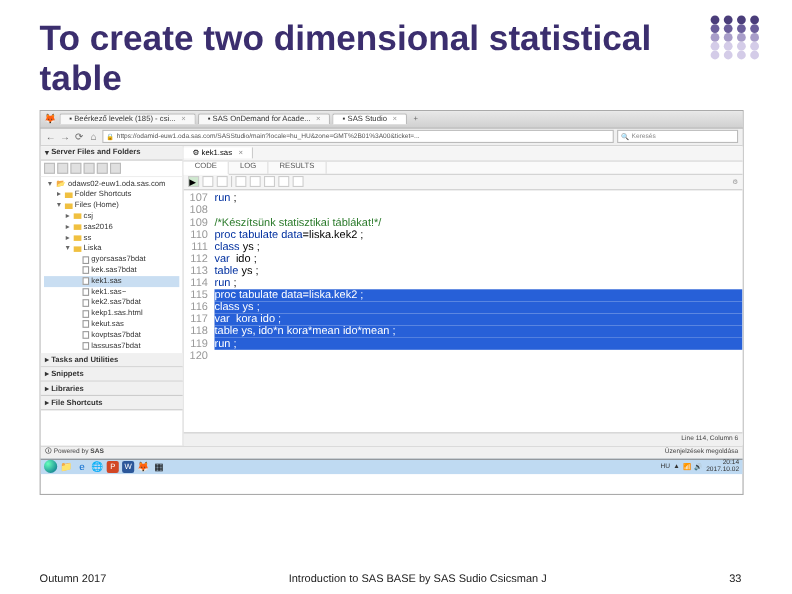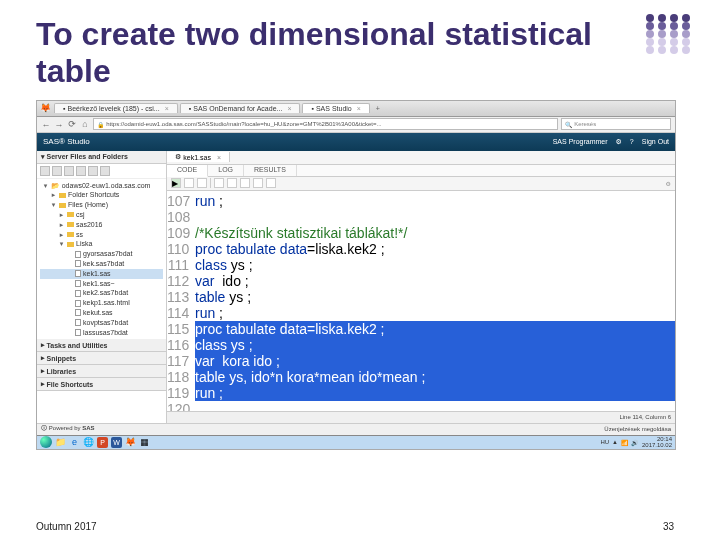--- a/index.html
+++ b/index.html
@@ -33,21 +33,21 @@
 .file{width:6px;height:7px;background:#fff;border:1px solid #999;display:inline-block}
 .exp{width:7px;text-align:center;color:#666}
 .editor{flex:1;display:flex;flex-direction:column;background:#fff}
 .ed-tabhdr{height:14px;background:#f5f5f5;border-bottom:1px solid #ccc;display:flex;align-items:center;font-size:7px}
 .ed-tab{padding:1px 8px;border-right:1px solid #ccc;display:flex;align-items:center;gap:2px;background:#fff}
 .ed-subtabs{height:12px;background:#fafafa;border-bottom:1px solid #ccc;display:flex;font-size:7px}
 .ed-sub{padding:1px 10px;border-right:1px solid #ddd;color:#555}
 .ed-sub.act{background:#fff;border-bottom:1px solid #fff;margin-bottom:-1px}
 .ed-toolbar{height:14px;background:#f5f5f5;border-bottom:1px solid #ccc;display:flex;align-items:center;gap:3px;padding:0 4px}
 .ed-tool{width:10px;height:10px;border:1px solid #ccc;background:#fff}
-.code{flex:1;font-family:"Courier New",monospace;font-size:14px;padding:2px 0;overflow:hidden;white-space:pre}
+.code{flex:1;font-family:"Courier New",monospace;font-size:10px;padding:2px 0;overflow:hidden;white-space:pre}
 .ln{display:flex}
 .lnum{width:28px;text-align:right;color:#999;padding-right:6px;user-select:none}
 .lcode{flex:1}
 .lcode .kw{color:#0030a0;font-weight:normal}
 .lcode .cm{color:#2a7a2a}
 .ln.hl .lcode{background:#2760d8;color:#fff}
 .status{height:12px;background:#f0f0f0;border-top:1px solid #ccc;font-size:6px;display:flex;justify-content:space-between;align-items:center;padding:0 4px;color:#444}
 .bottom-task{height:14px;background:#bfdaf2;border-top:1px solid #888;display:flex;align-items:center;padding:0 3px;gap:3px}
 .task-icon{width:11px;height:11px;border-radius:2px;display:inline-flex;align-items:center;justify-content:center;font-size:9px}
 .win-orb{width:12px;height:12px;border-radius:50%;background:radial-gradient(circle at 30% 30%,#6fb,#068)}
@@ -106,29 +106,20 @@
       <span style="padding:0 3px;color:#666">+</span>
     </div>
     <div class="addrbar">
       <span class="navicon">←</span>
       <span class="navicon">→</span>
       <span class="navicon">⟳</span>
       <span class="navicon">⌂</span>
       <div class="addr"><span style="color:#2a7">🔒</span>&nbsp;<span>https://odamid-euw1.oda.sas.com/SASStudio/main?locale=hu_HU&amp;zone=GMT%2B01%3A00&amp;ticket=...</span></div>
       <div class="srch"><span>🔍</span>&nbsp;<span>Keresés</span></div>
     </div>
-    <div class="appbar">
-      <span>SAS® Studio</span>
-      <div class="appbar-r" id="appbar-r">
-          <span>SAS Programmer</span>
-          <span>⚙</span>
-          <span>?</span>
-          <span>Sign Out</span>
-        </div>
-    </div>
     <div class="main">
       <div class="sidebar">
         <div class="side-hdr">
             <span>▾</span>
             <span>Server Files and Folders</span>
           </div>
         <div class="side-tools">
           <span class="tool"></span>
           <span class="tool"></span>
           <span class="tool"></span>
@@ -279,15 +270,16 @@
         <div class="clock">
           <div>20:14</div>
             <div>2017.10.02</div>
         </div>
       </div>
     </div>
   </div>
 
   <div class="footer">
     <span>Outumn 2017</span>
+    <span class="mid">Introduction to SAS BASE by SAS Sudio Csicsman J</span>
     <span>33</span>
   </div>
 </div>
 
 </body></html>

